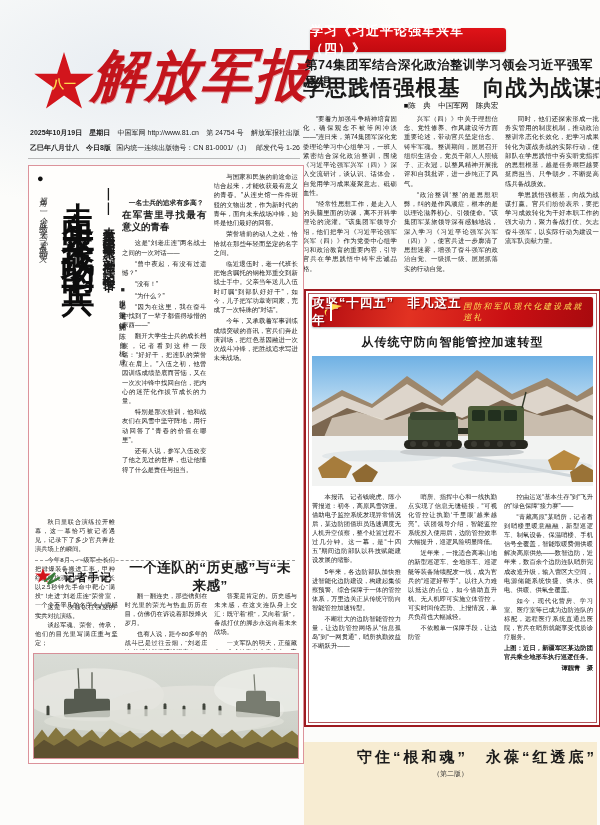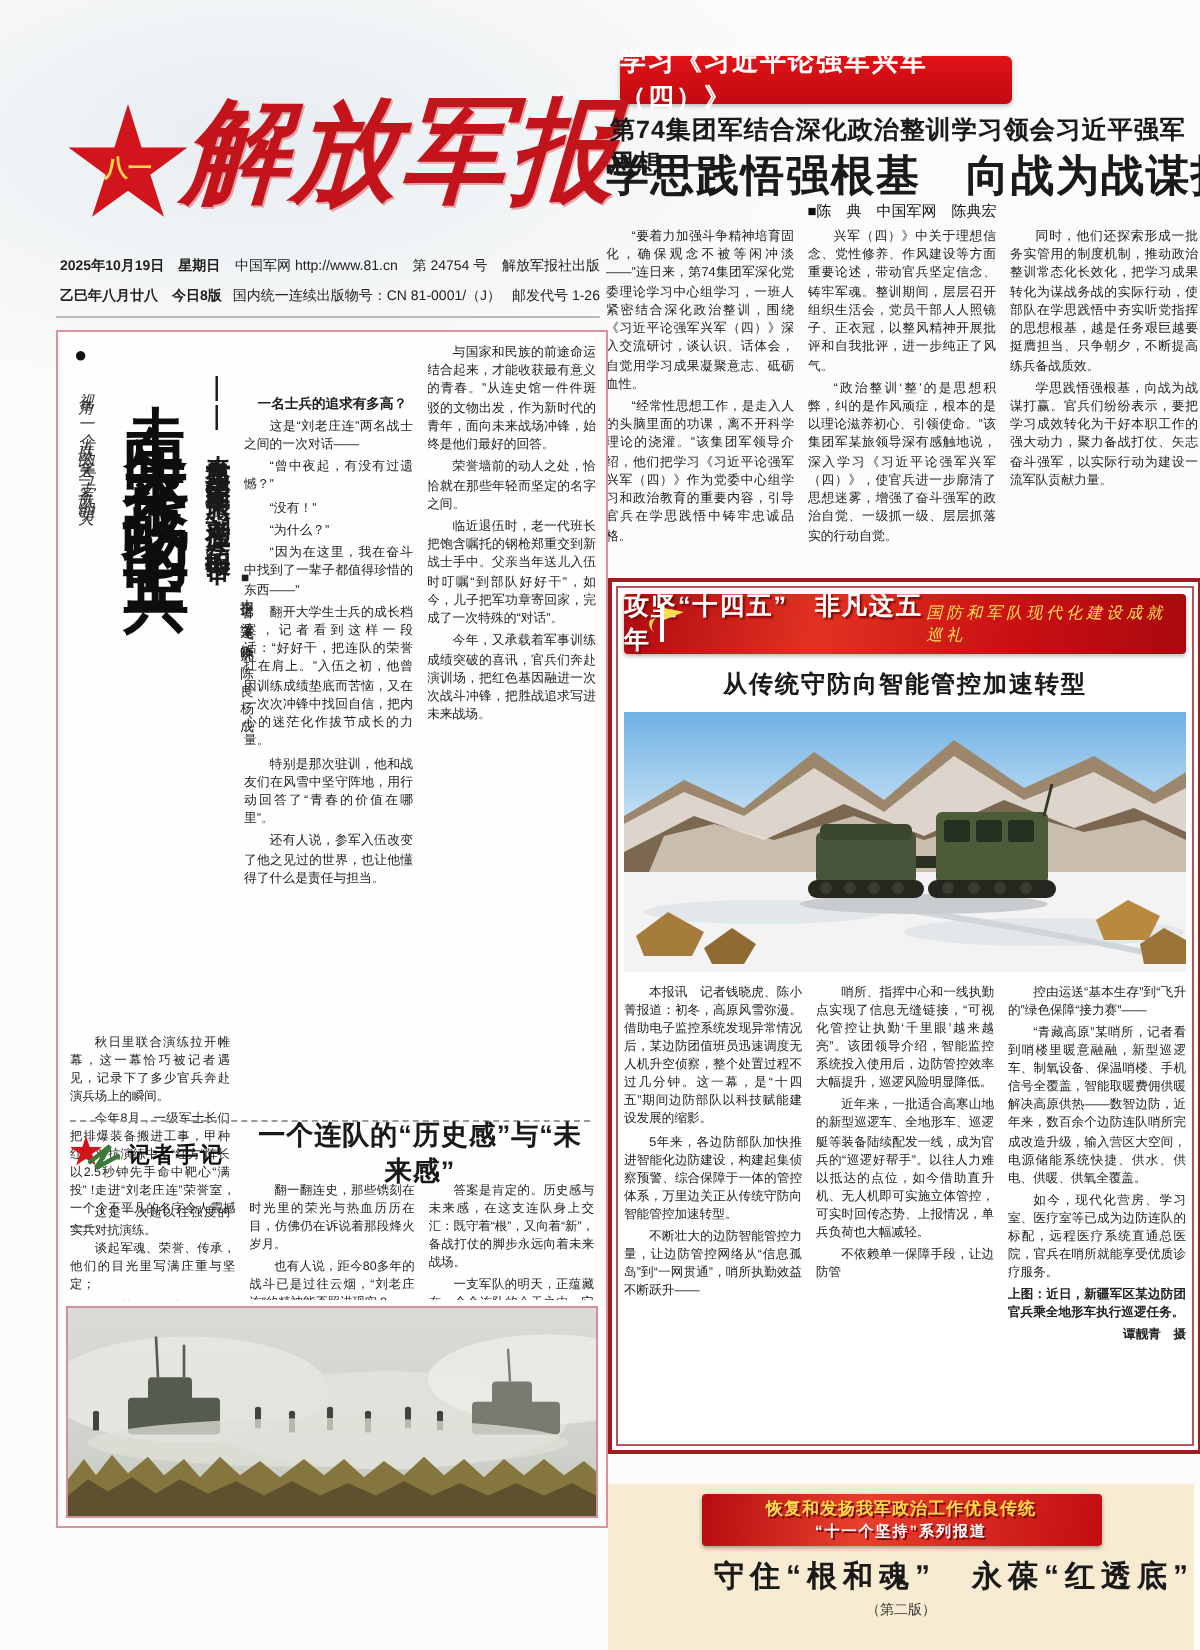--- a/index.html
+++ b/index.html
@@ -155,20 +155,21 @@
   <div class="feat-byline v">■本报记者　梁蓬飞　钱晓虎　陈　良　杨　成</div>
   <div class="feat-bottom">
       <p>秋日里联合演练拉开帷幕，这一幕恰巧被记者遇见，记录下了多少官兵奔赴演兵场上的瞬间。</p>
       <p>今年8月，一级军士长们把排爆装备搬进工事，甲种红蓝对抗演练中，“红方”阵长以2.5秒钟先手命中靶心“满投”！</p>
       <p>这是一次超以往强度的实兵对抗演练。</p>
     </div>
 
   <div class="feat-cols cols">
     <div class="bodycol">
       <div class="subhead-sm">一名士兵的追求有多高？</div>
+      <div class="subhead-bold">在军营里寻找最有意义的青春</div>
       <div>
           <p>这是“刘老庄连”两名战士之间的一次对话——</p>
           <p>“曾中夜起，有没有过遗憾？”</p>
           <p>“没有！”</p>
           <p>“为什么？”</p>
           <p>“因为在这里，我在奋斗中找到了一辈子都值得珍惜的东西——”</p>
           <p>翻开大学生士兵的成长档案，记者看到这样一段话：“好好干，把连队的荣誉扛在肩上。”入伍之初，他曾因训练成绩垫底而苦恼，又在一次次冲锋中找回自信，把内心的迷茫化作拔节成长的力量。</p>
           <p>特别是那次驻训，他和战友们在风雪中坚守阵地，用行动回答了“青春的价值在哪里”。</p>
           <p>还有人说，参军入伍改变了他之见过的世界，也让他懂得了什么是责任与担当。</p>
         </div>
@@ -358,19 +359,15 @@
             <p>如今，现代化营房、学习室、医疗室等已成为边防连队的标配，远程医疗系统直通总医院，官兵在哨所就能享受优质诊疗服务。</p>
           </div>
         <p class="cap-b">上图：近日，新疆军区某边防团官兵乘全地形车执行巡逻任务。</p>
         <div class="cap-credit">谭靓青　摄</div>
       </div>
     </div>
   </div>
 </div>
 
 <div class="abs creambox">
-  <div class="cb-banner">
-    <div class="l1">恢复和发扬我军政治工作优良传统</div>
-    <div class="l2">“十一个坚持”系列报道</div>
-  </div>
   <div class="cb-headline">守住“根和魂”　永葆“红透底”</div>
   <div class="cb-note">（第二版）</div>
 </div>
 
 </body></html>

